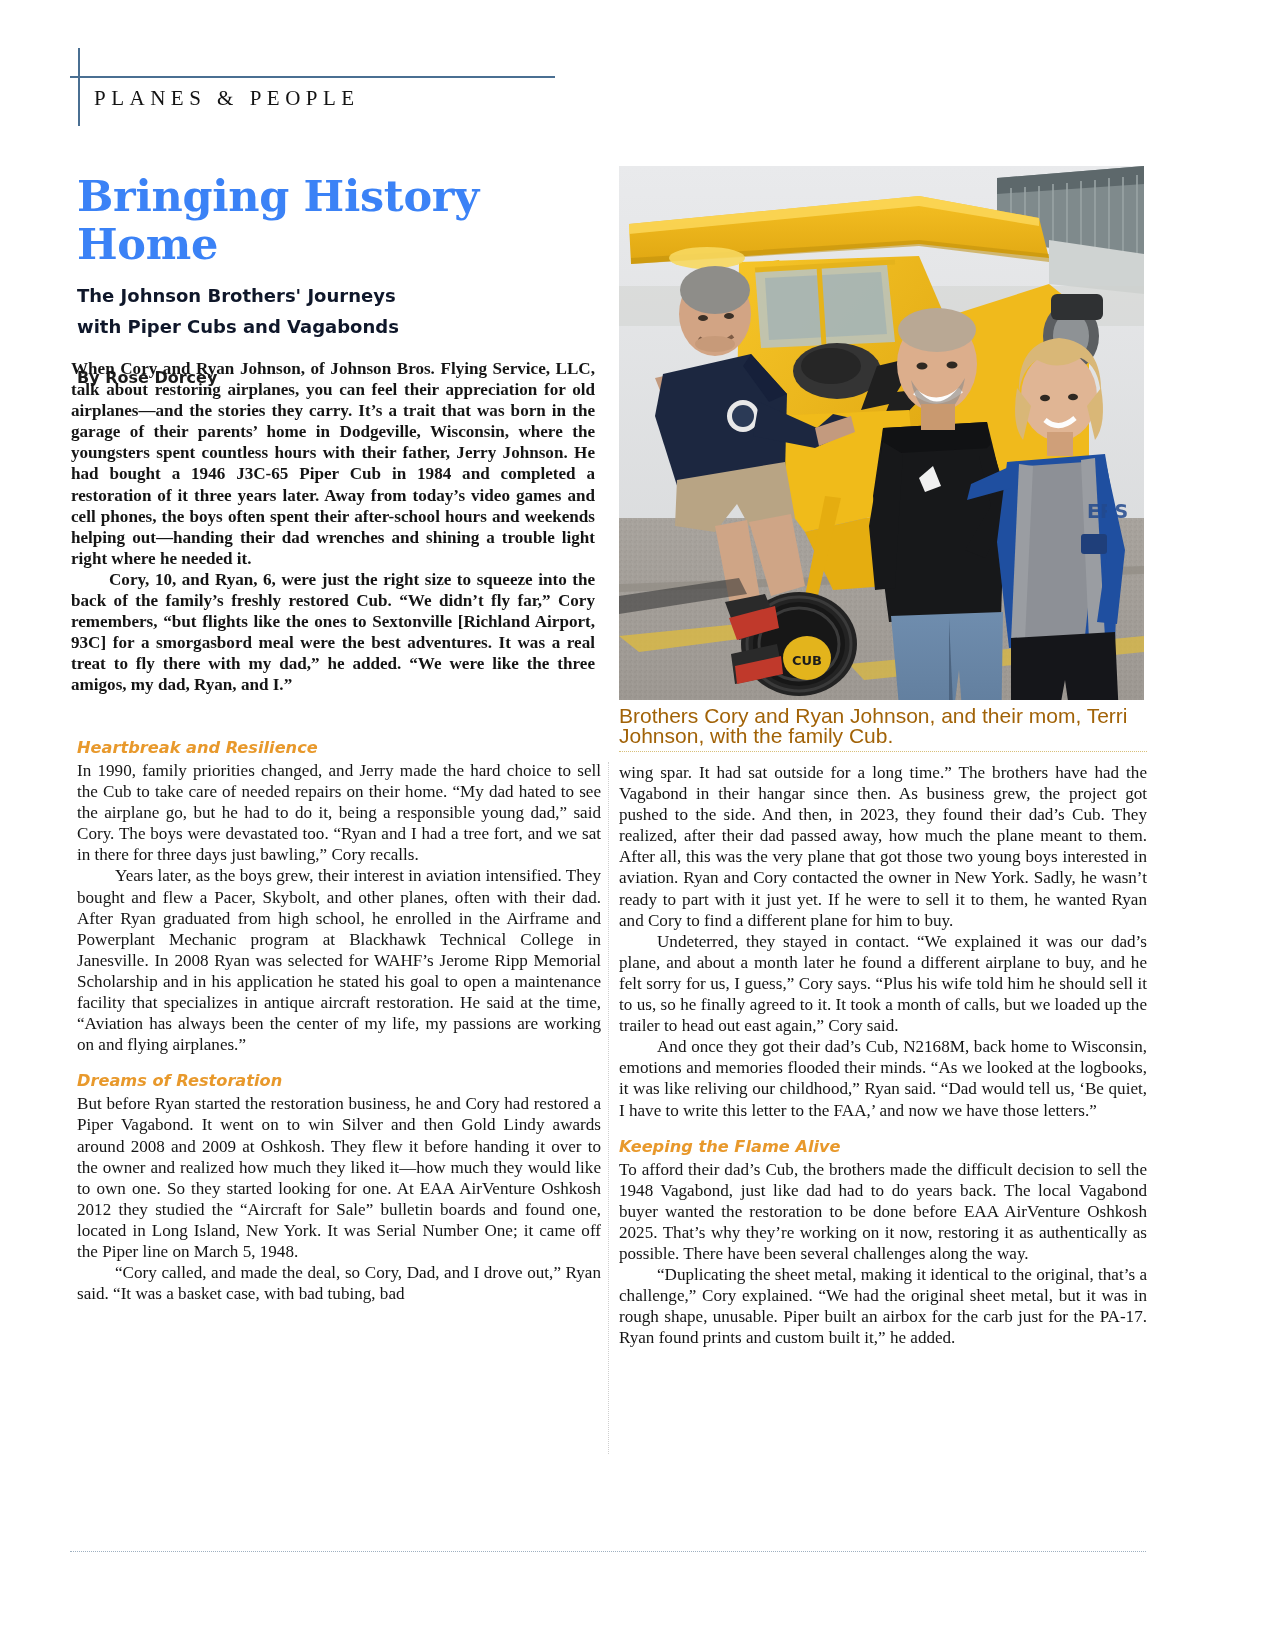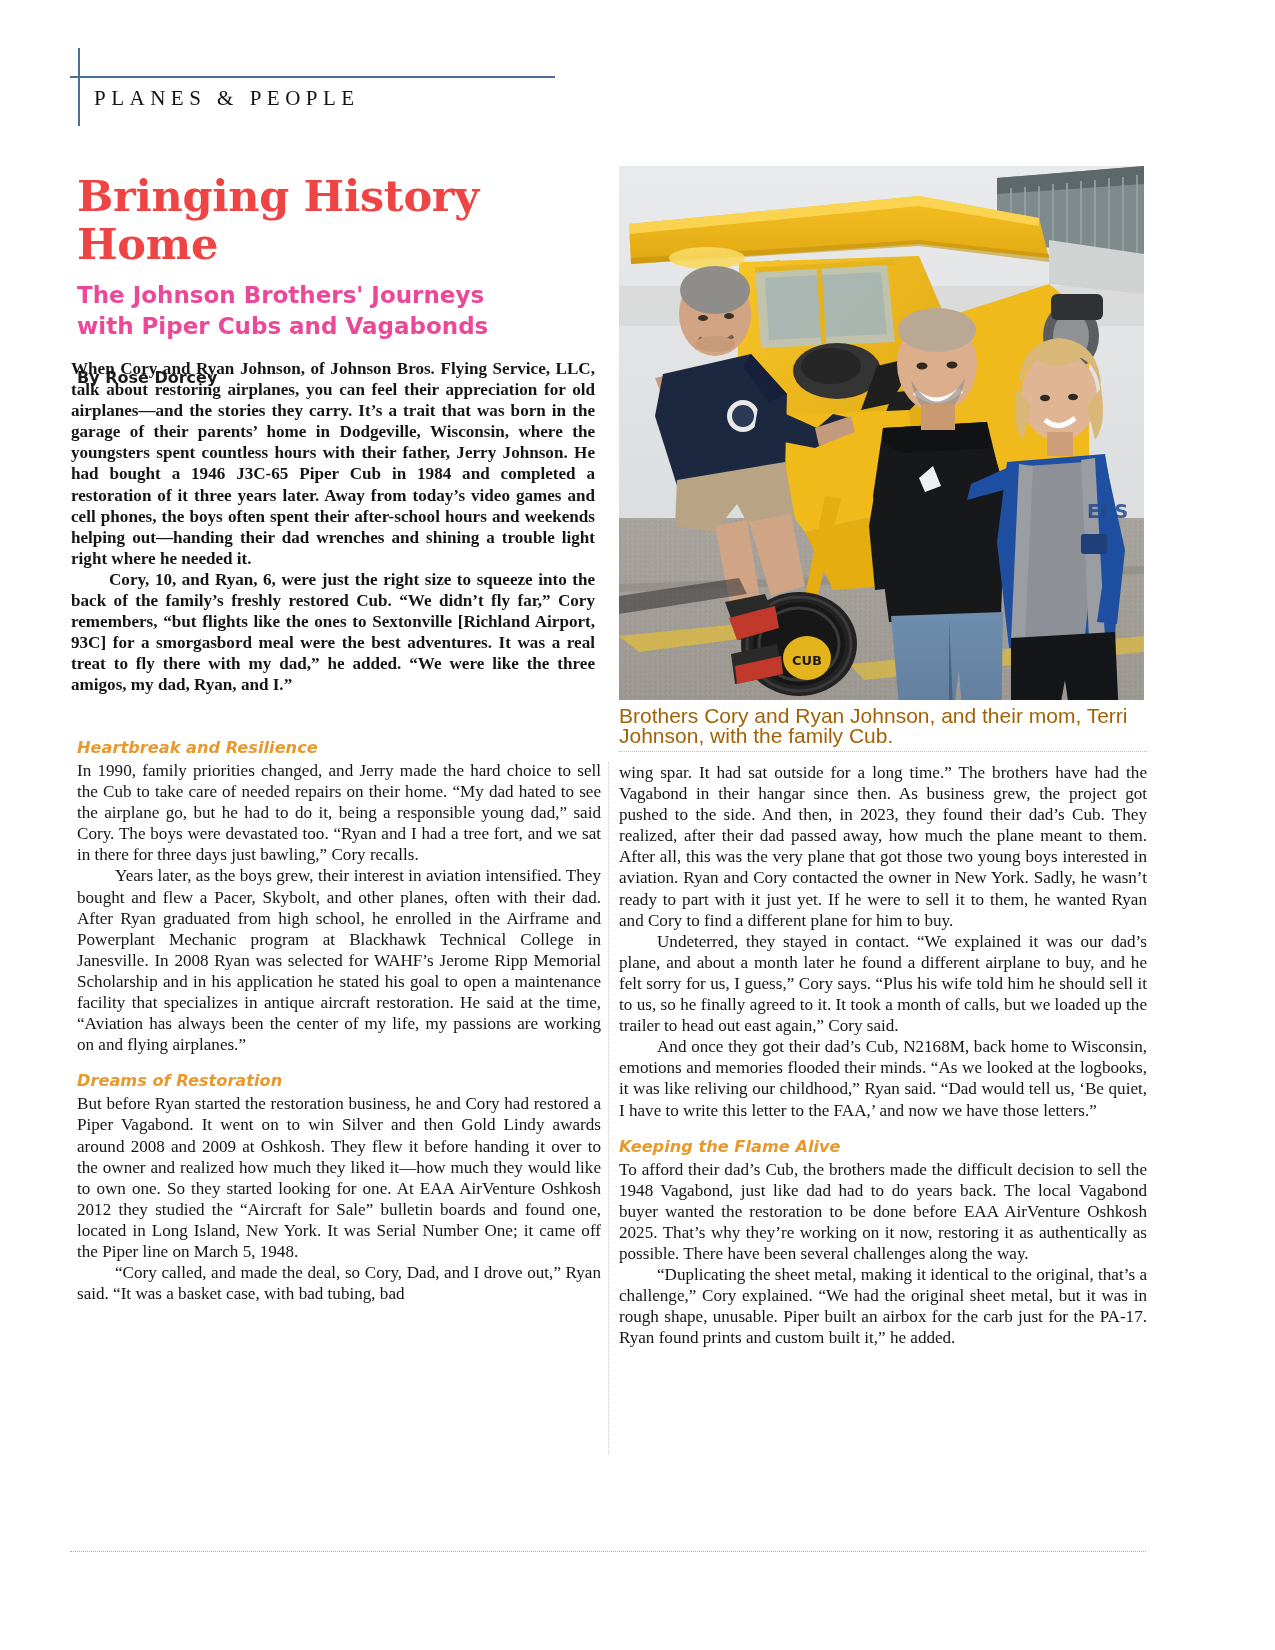--- a/index.html
+++ b/index.html
@@ -65,29 +65,29 @@
     left: 77px;
     top: 172px;
     width: 525px;
   }
   .headline {
     font-family: "DejaVu Serif", serif;
     font-weight: bold;
     font-size: 43px;
     line-height: 48px;
     letter-spacing: -0.3px;
-    color: #ef4444;
+    color: #3b82f6;
     margin: 0;
   }
   .subhead {
     font-family: "DejaVu Sans", sans-serif;
     font-weight: bold;
-    font-size: 23px;
+    font-size: 18px;
     line-height: 31px;
-    color: #ec4899;
+    color: #0f172a;
     margin: 12px 0 0 0;
   }
   .byline {
     font-family: "DejaVu Sans", sans-serif;
     font-weight: bold;
     font-size: 16px;
     color: #1c1c1c;
     margin: 26px 0 0 0;
   }
 

